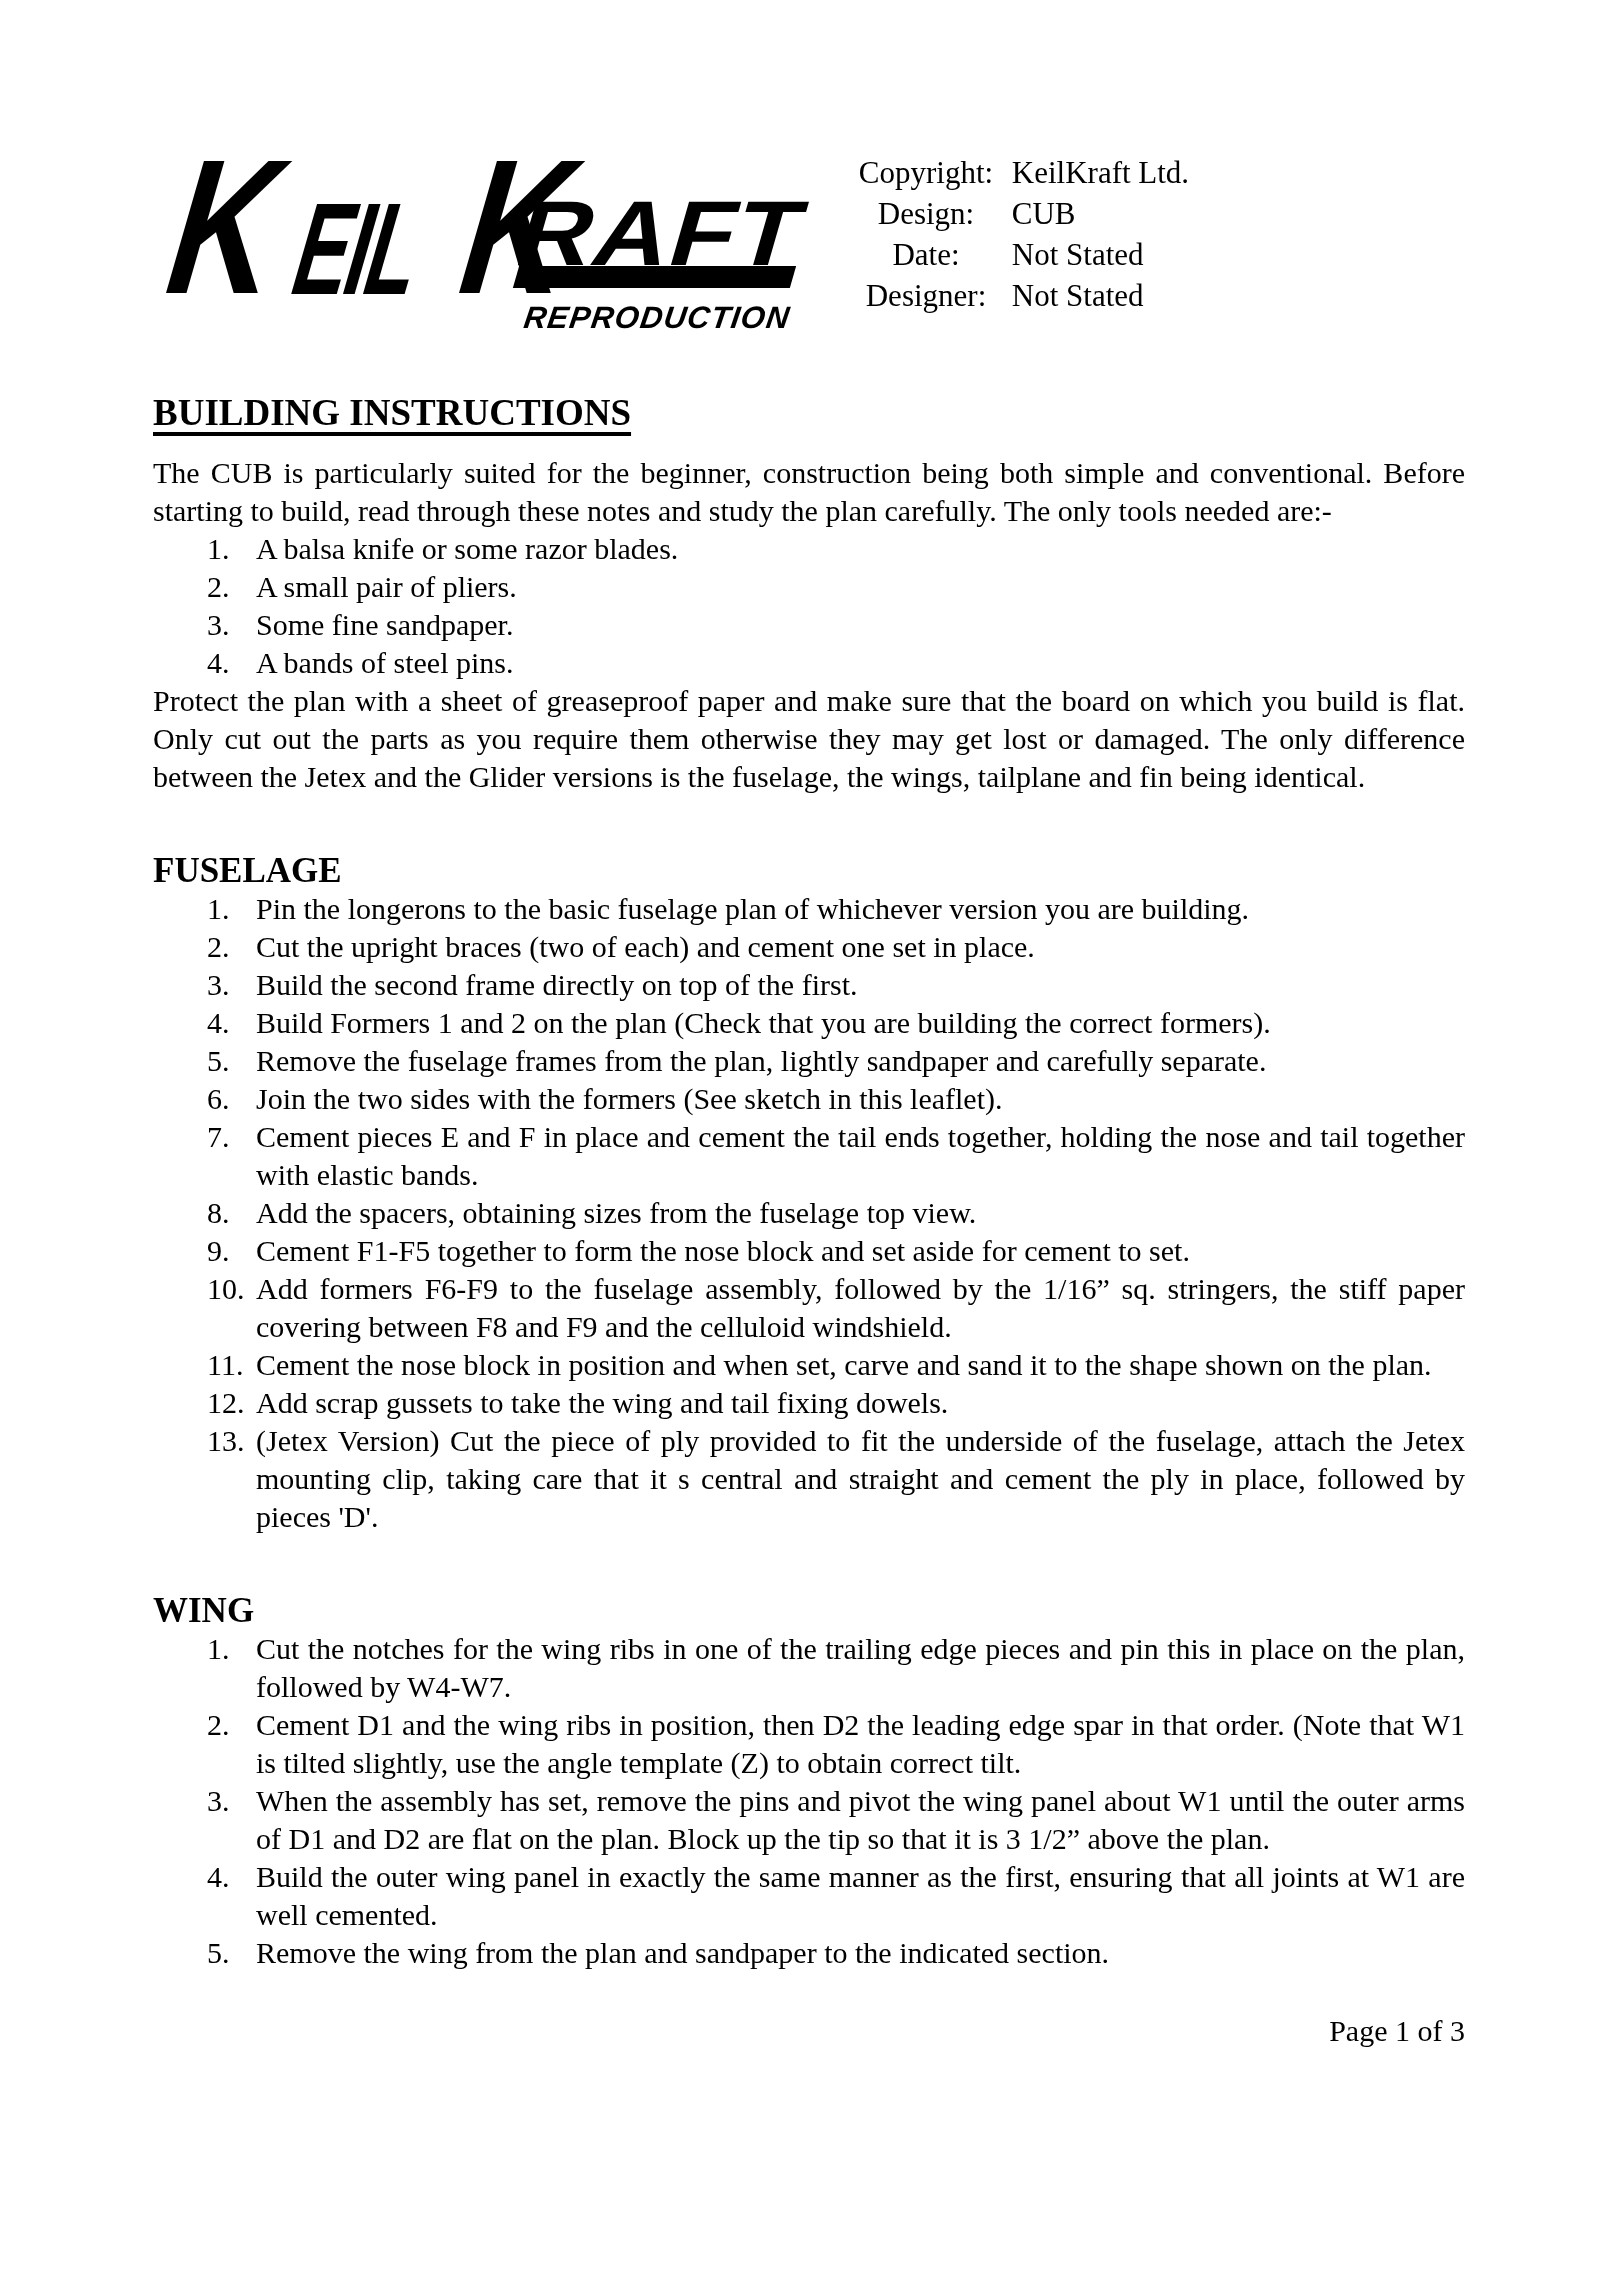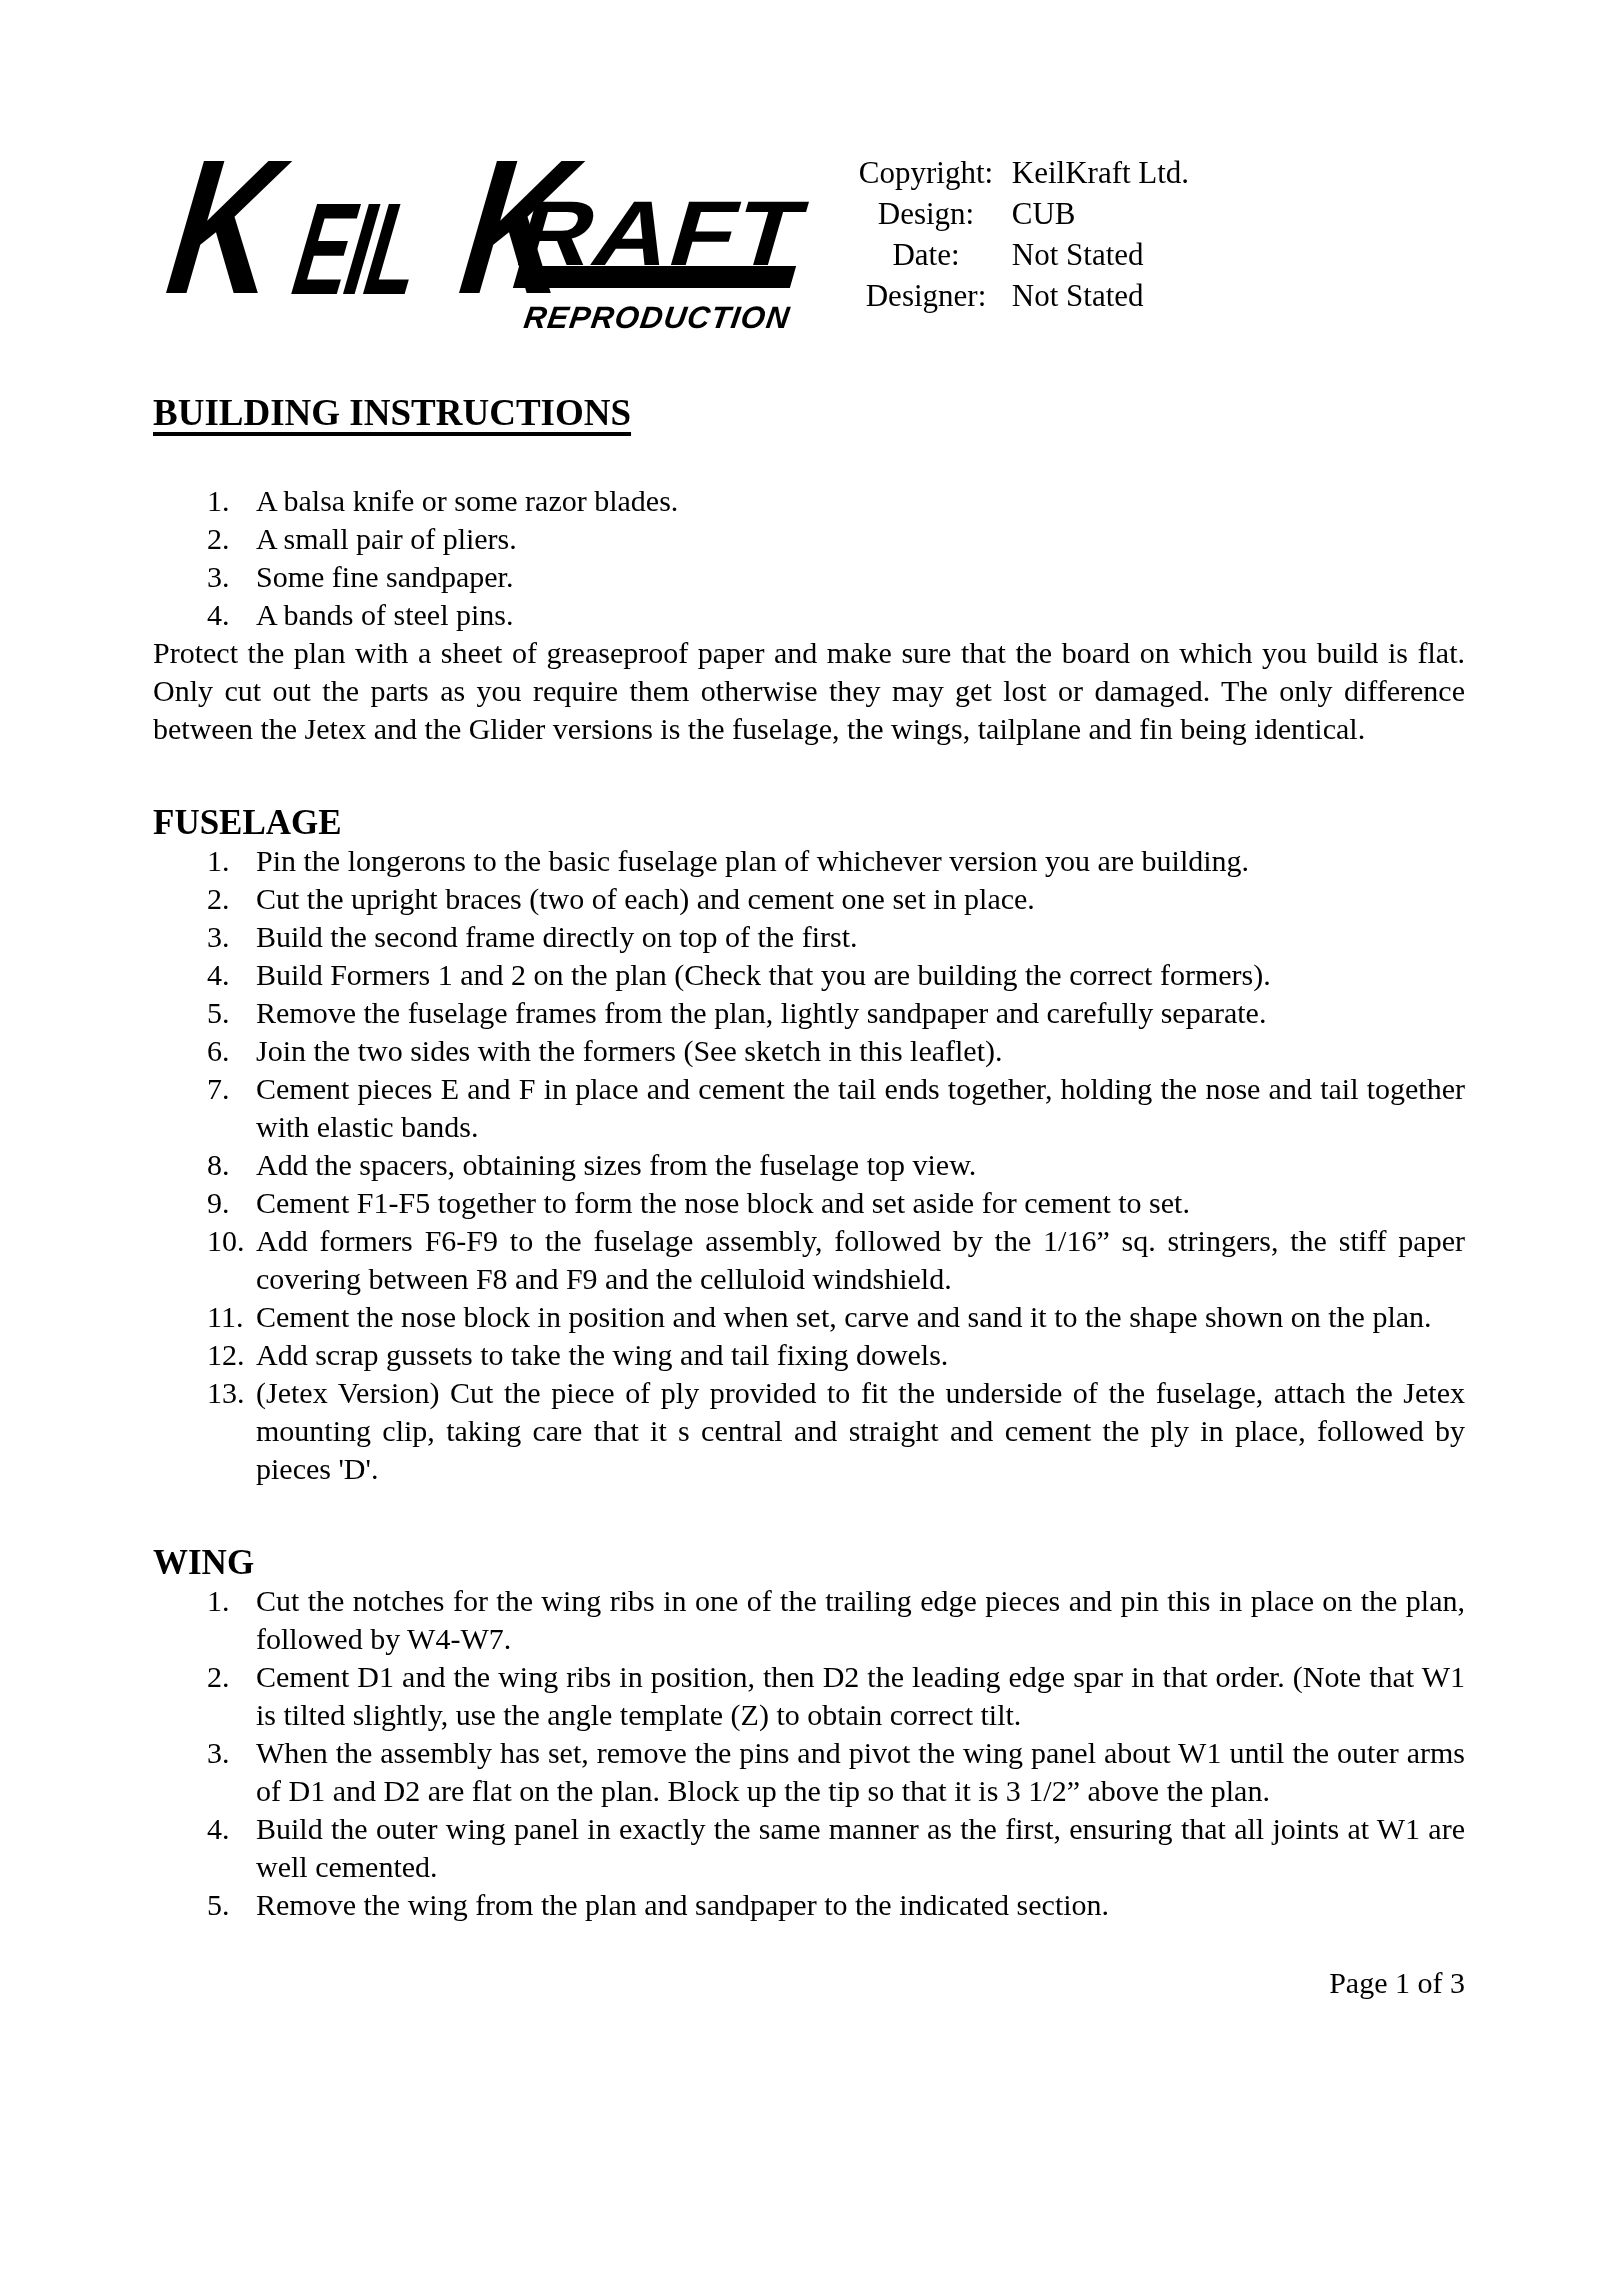--- a/index.html
+++ b/index.html
@@ -51,21 +51,21 @@
     display: grid;
     grid-template-columns: 146px auto;
     column-gap: 12.8px;
     font-size: 31px; line-height: 41px;
   }
   .meta .label { text-align: center; }
   .meta .value { text-align: left; }
 
   
   .doc-title {
-    margin: 55px 0 48px 0;
+    margin: 55px 0 20px 0;
     font-size: 37px; line-height: 42px; font-weight: bold;
   }
   .doc-title span {
     text-decoration: underline;
     text-decoration-thickness: 3.5px;
     text-underline-offset: 7px;
   }
   .section-heading {
     margin: 56px 0 0 0;
     font-size: 35px; line-height: 38px; font-weight: bold;
@@ -113,20 +113,21 @@
       <div class="label">Date:</div>
       <div class="value">Not Stated</div>
       <div class="label">Designer:</div>
       <div class="value">Not Stated</div>
     </div>
 
   </div>
 
   <h1 class="doc-title"><span>BUILDING INSTRUCTIONS</span></h1>
 
+  <p class="para">The CUB is particularly suited for the beginner, construction being both simple and conventional. Before starting to build, read through these notes and study the plan carefully. The only tools needed are:-</p>
 
   <ol class="steps">
     <li>A balsa knife or some razor blades.</li>
     <li>A small pair of pliers.</li>
     <li>Some fine sandpaper.</li>
     <li>A bands of steel pins.</li>
   </ol>
 
   <p class="para">Protect the plan with a sheet of greaseproof paper and make sure that the board on which you build is flat. Only cut out the parts as you require them otherwise they may get lost or damaged. The only difference between the Jetex and the Glider versions is the fuselage, the wings, tailplane and fin being identical.</p>
 

